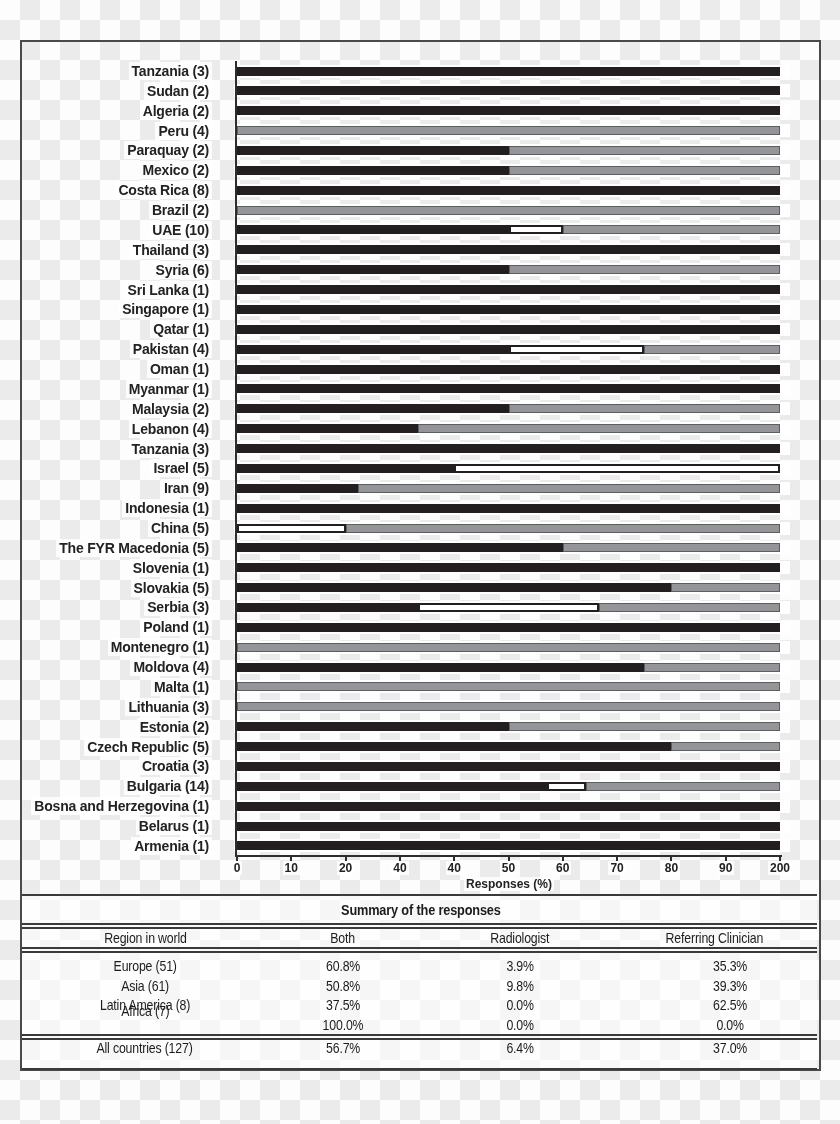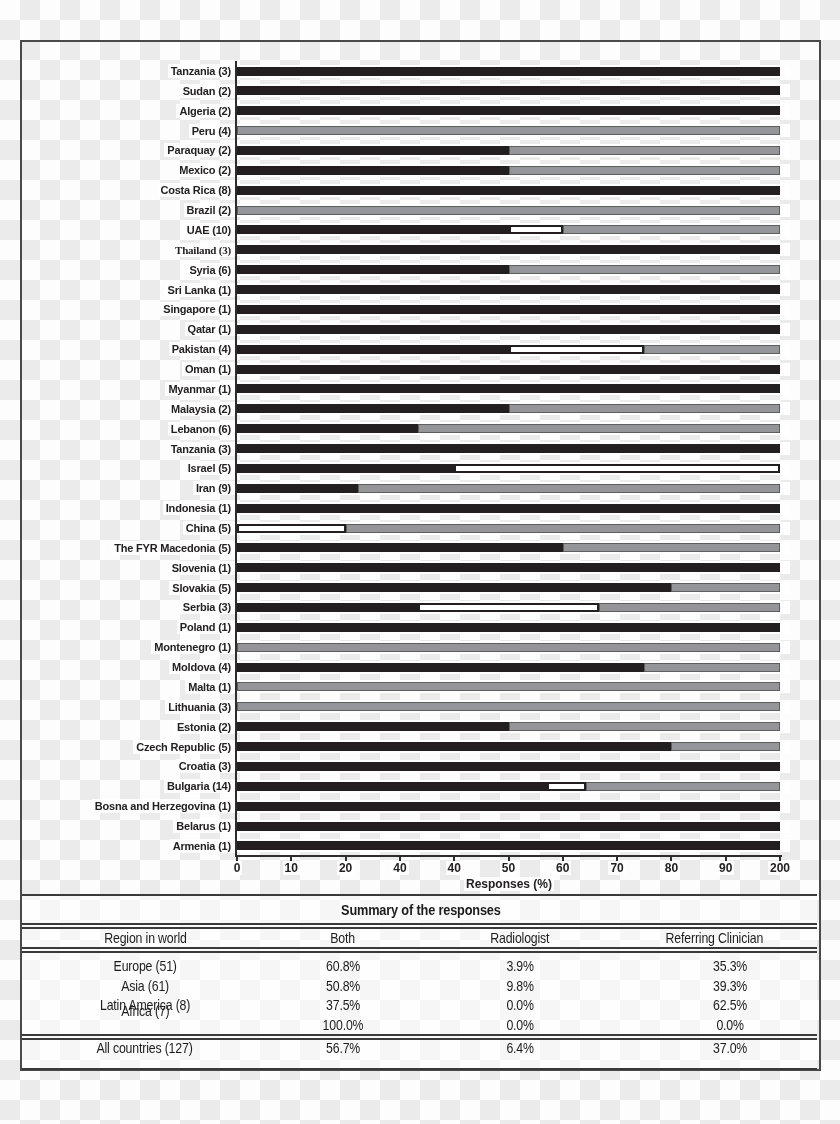--- a/index.html
+++ b/index.html
@@ -9,22 +9,22 @@
     background: repeating-conic-gradient(#ebebeb 0% 25%, #fdfdfd 0% 50%) 0 0 / 40px 40px;
   }
   #canvas{position:absolute;left:0;top:0;width:840px;height:1124px;}
   #panel{
     position:absolute;left:20px;top:40px;width:797px;height:1027px;
     border:2px solid #4a4a4a;background:transparent;
   }
   
   .row-strip{position:absolute;left:234px;width:556px;height:13px;background:#ffffff;}
   .row-label{
-    position:absolute;right:606px;height:16px;line-height:16px;
-    font-size:11px;font-weight:bold;color:#242122;letter-spacing:-0.2px;white-space:nowrap;
+    position:absolute;right:628px;height:16px;line-height:16px;
+    font-size:14px;font-weight:bold;color:#242122;letter-spacing:-0.2px;white-space:nowrap;
   }
   .row-label span{background:rgba(255,255,255,0.85);padding:1px 3px;}
   .bar{position:absolute;left:237px;width:543px;height:9px;display:flex;}
   .seg{height:100%;box-sizing:border-box;}
   .seg-both{background:#231f20;}
   .seg-radiologist{background:#ffffff;border:2px solid #231f20;}
   .seg-clinician{background:#949598;border:1px solid #5c5d5f;}
   #y-axis{position:absolute;left:235px;top:61px;width:2px;height:796px;background:#2e2c2d;}
   #x-axis{position:absolute;left:235px;top:855px;width:547px;height:2px;background:#2e2c2d;}
   .tick{position:absolute;top:857px;width:2px;height:4px;background:#2e2c2d;}
@@ -99,21 +99,21 @@
           <div class="seg seg-clinician" style="width: 100%; background: rgb(148, 149, 152);"></div>
         </div>
         <div class="row-strip" style="top: 223.46px;"></div>
         <div class="row-label" style="top: 221.96px;"><span>UAE (10)</span></div>
         <div class="bar" style="top: 225.46px;">
           <div class="seg seg-both" style="width: 50%; background: rgb(35, 31, 32);"></div>
           <div class="seg seg-radiologist" style="width: 10%; background: rgb(255, 255, 255);"></div>
           <div class="seg seg-clinician" style="width: 40%; background: rgb(148, 149, 152);"></div>
         </div>
         <div class="row-strip" style="top: 243.33px;"></div>
-        <div class="row-label" style="top: 241.83px; font-family: Liberation Serif, serif;"><span>Thailand (3)</span></div>
+        <div class="row-label" style="top: 241.83px;"><span>Thailand (3)</span></div>
         <div class="bar" style="top: 245.33px;">
           <div class="seg seg-both" style="width: 100%; background: rgb(35, 31, 32);"></div>
         </div>
         <div class="row-strip" style="top: 263.2px;"></div>
         <div class="row-label" style="top: 261.7px;"><span>Syria (6)</span></div>
         <div class="bar" style="top: 265.2px;">
           <div class="seg seg-both" style="width: 50%; background: rgb(35, 31, 32);"></div>
           <div class="seg seg-clinician" style="width: 50%; background: rgb(148, 149, 152);"></div>
         </div>
         <div class="row-strip" style="top: 283.07px;"></div>
@@ -148,21 +148,21 @@
         <div class="bar" style="top: 384.42px;">
           <div class="seg seg-both" style="width: 100%; background: rgb(35, 31, 32);"></div>
         </div>
         <div class="row-strip" style="top: 402.29px;"></div>
         <div class="row-label" style="top: 400.79px;"><span>Malaysia (2)</span></div>
         <div class="bar" style="top: 404.29px;">
           <div class="seg seg-both" style="width: 50%; background: rgb(35, 31, 32);"></div>
           <div class="seg seg-clinician" style="width: 50%; background: rgb(148, 149, 152);"></div>
         </div>
         <div class="row-strip" style="top: 422.16px;"></div>
-        <div class="row-label" style="top: 420.66px;"><span>Lebanon (6)</span></div>
+        <div class="row-label" style="top: 420.66px;"><span>Lebanon (4)</span></div>
         <div class="bar" style="top: 424.16px;">
           <div class="seg seg-both" style="width: 33.3%; background: rgb(35, 31, 32);"></div>
           <div class="seg seg-clinician" style="width: 66.7%; background: rgb(148, 149, 152);"></div>
         </div>
         <div class="row-strip" style="top: 442.03px;"></div>
         <div class="row-label" style="top: 440.53px;"><span>Tanzania (3)</span></div>
         <div class="bar" style="top: 444.03px;">
           <div class="seg seg-both" style="width: 100%; background: rgb(35, 31, 32);"></div>
         </div>
         <div class="row-strip" style="top: 461.9px;"></div>

